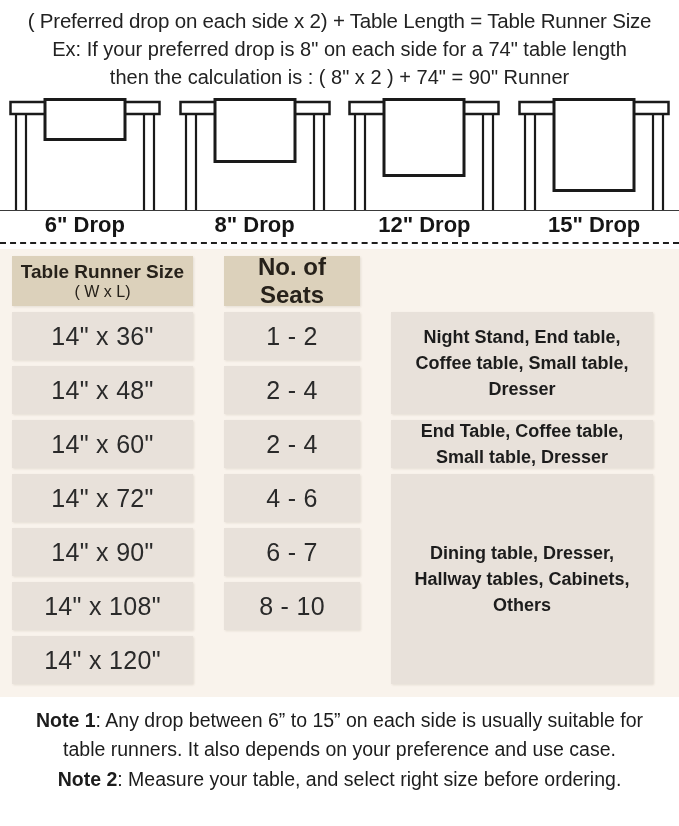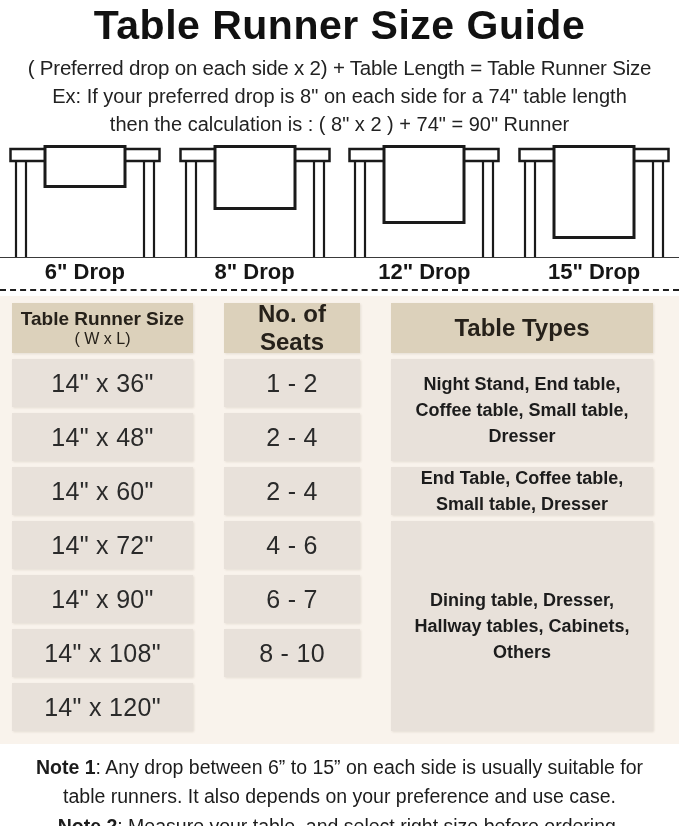--- a/index.html
+++ b/index.html
@@ -60,21 +60,20 @@
   .tg-b{grid-column:3;grid-row:4;}
   .tg-c{grid-column:3;grid-row:5 / span 4;}
   
   .notes{margin-top:9px;text-align:center;font-size:19.5px;line-height:1.5;color:#1c1c1c;padding:0 4px;}
   .notes b{font-weight:bold;}
 </style>
 </head>
 <body>
 
 <div class="hdr">
-  <h1 class="title">Table Runner Size Guide</h1>
   <div class="formula">( Preferred drop on each side x 2) + Table Length = Table Runner Size</div>
   <div class="exline">Ex: If your preferred drop is 8" on each side for a 74" table length</div>
   <div class="exline">then the calculation is : ( 8" x 2 ) + 74" = 90" Runner</div>
 </div>
 
 <div class="figs">
   <div class="fig">
     <svg width="152" height="112" viewBox="0 0 152 112">
       <rect x="1.5" y="4" width="149" height="12" fill="#fff" stroke="#1a1a1a" stroke-width="2.5"></rect>
       <line x1="7" y1="16" x2="7" y2="112" stroke="#1a1a1a" stroke-width="2.2"></line>
@@ -127,21 +126,20 @@
 
 <div class="dash-line"></div>
 
 <div class="table-wrap">
 
   <div class="cell hcell col1">
     <div class="l1">Table Runner Size</div>
     <div class="l2">( W x L)</div>
   </div>
   <div class="cell hcell single col2">No. of Seats</div>
-  <div class="cell hcell single col3">Table Types</div>
 
   <div class="cell dcell col1">14" x 36"</div>
   <div class="cell dcell col2">1 - 2</div>
 
   <div class="cell dcell col1">14" x 48"</div>
   <div class="cell dcell col2">2 - 4</div>
 
   <div class="cell dcell col1">14" x 60"</div>
   <div class="cell dcell col2">2 - 4</div>
 

